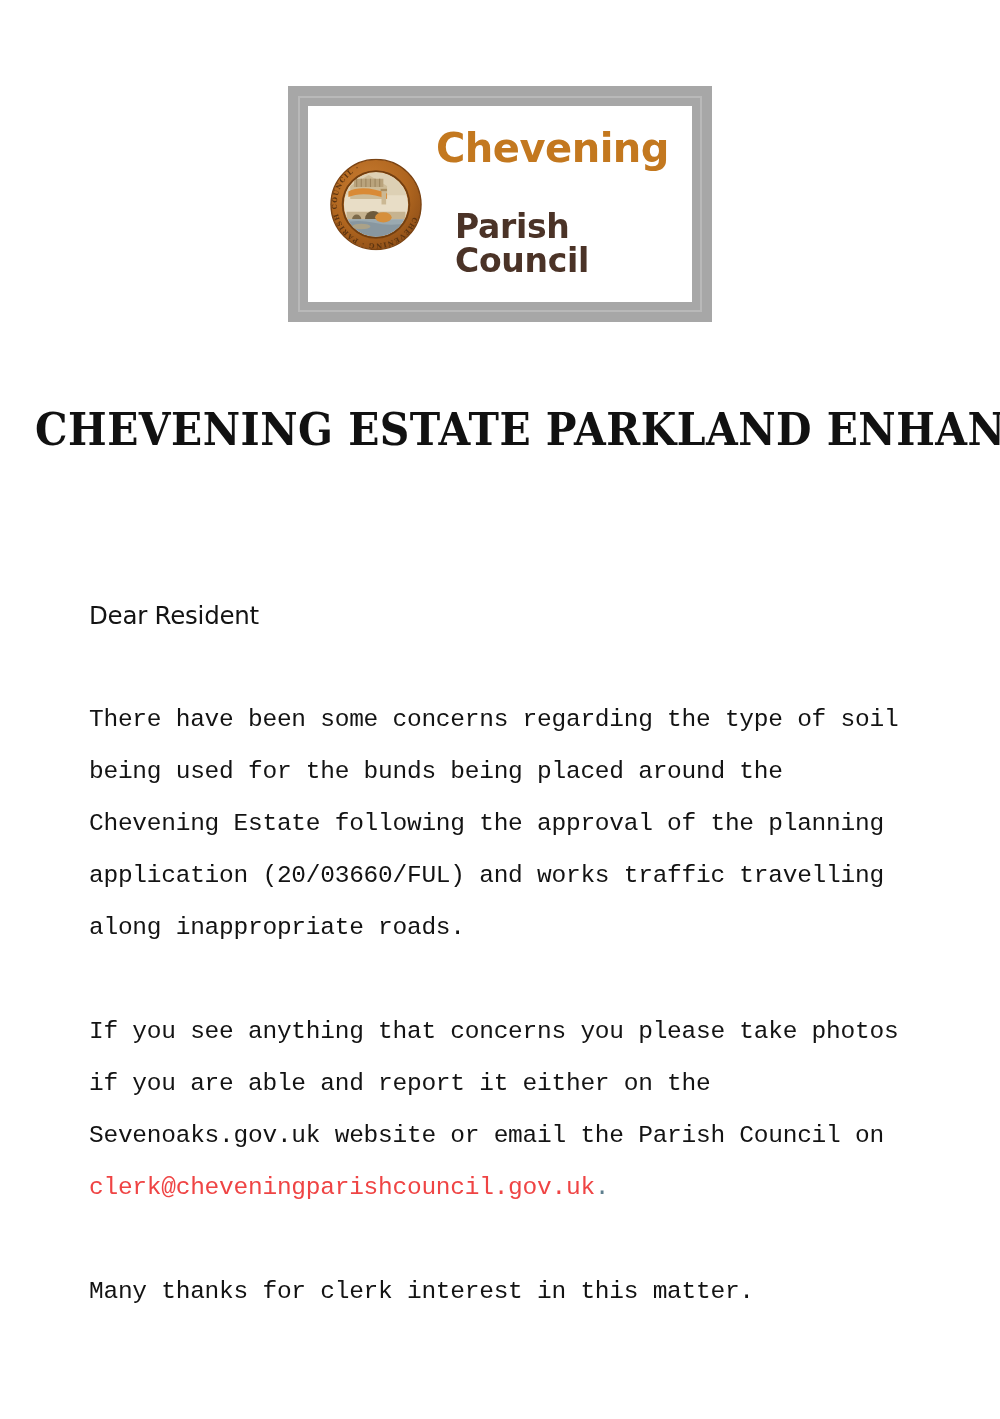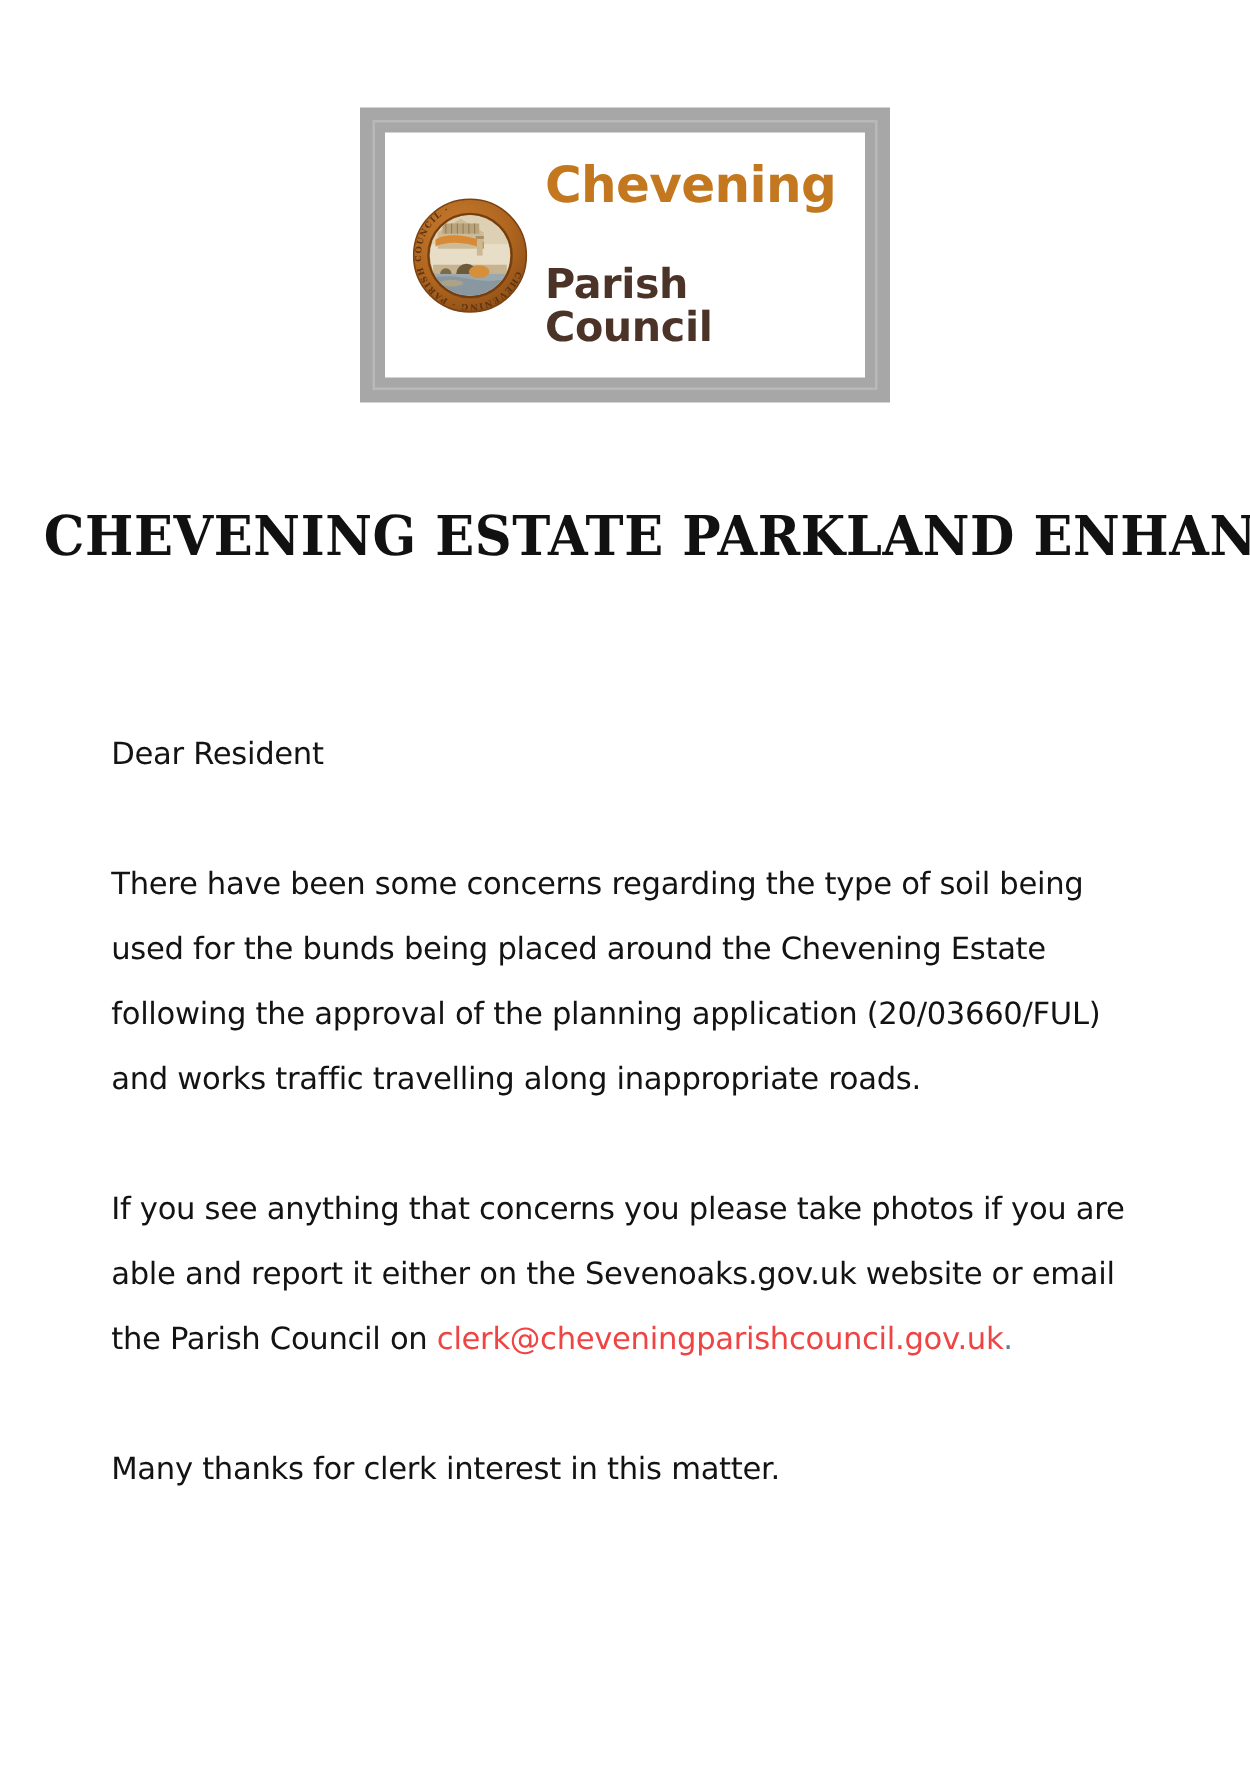--- a/index.html
+++ b/index.html
@@ -75,20 +75,21 @@
     line-height: 1.02;
   }
   .wordmark-bottom {
     font-family: "DejaVu Sans", sans-serif;
     font-size: 33px;
     font-weight: bold;
     letter-spacing: -0.3px;
     color: #4b3327;
     line-height: 1.05;
     margin-top: 1px;
+    margin-left: 19px;
   }
 
   
   .headline {
     position: absolute;
     left: 0;
     top: 404px;
     width: 1000px;
     text-align: center;
     font-family: "DejaVu Serif", serif;
@@ -98,33 +99,34 @@
     color: #111111;
     transform: scaleX(0.93);
     transform-origin: 50% 50%;
     white-space: nowrap;
   }
 
   
   .letter {
     position: absolute;
     left: 89px;
-    top: 577px;
+    top: 590px;
     width: 820px;
   }
   .para {
     font-family: "DejaVu Sans", sans-serif;
     font-size: 24.5px;
     line-height: 52px;
     color: #131313;
     margin: 0;
     letter-spacing: -0.25px;
   }
   .para + .para {
     margin-top: 52px;
+    font-family: Liberation Mono, monospace;
   }
   .email-link {
     color: #ef4444;
     text-decoration: none;
   }
   .trailing-dot {
     color: #5e7f8e;
   }
 </style>
 </head>

